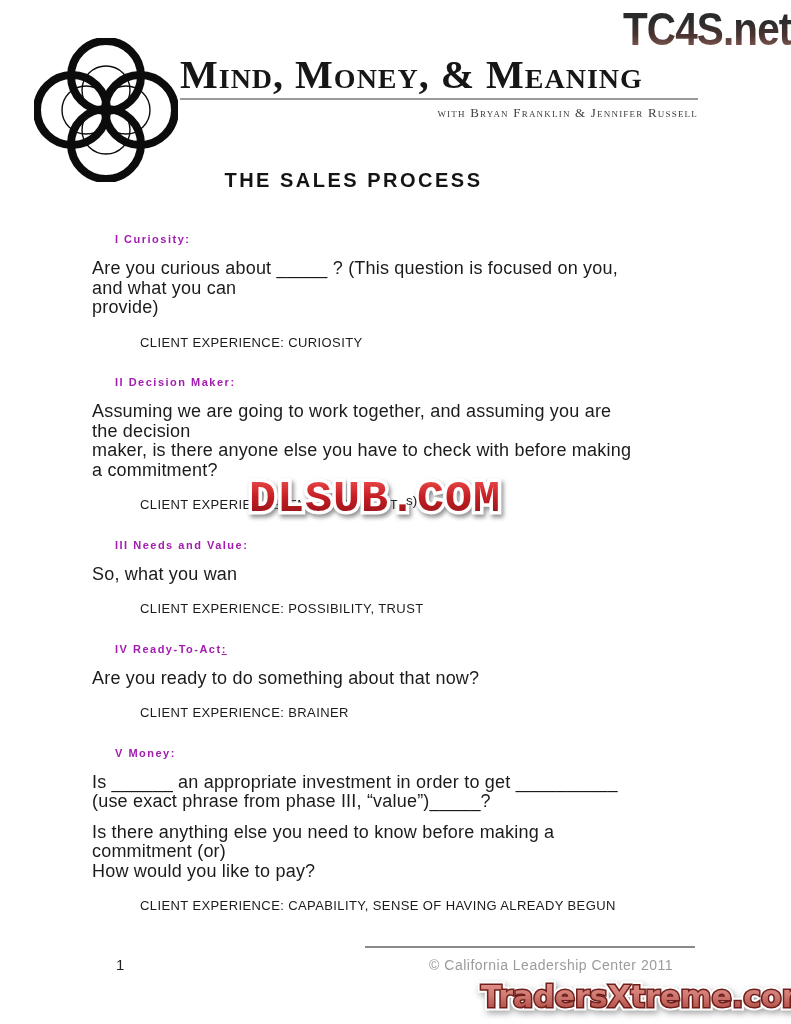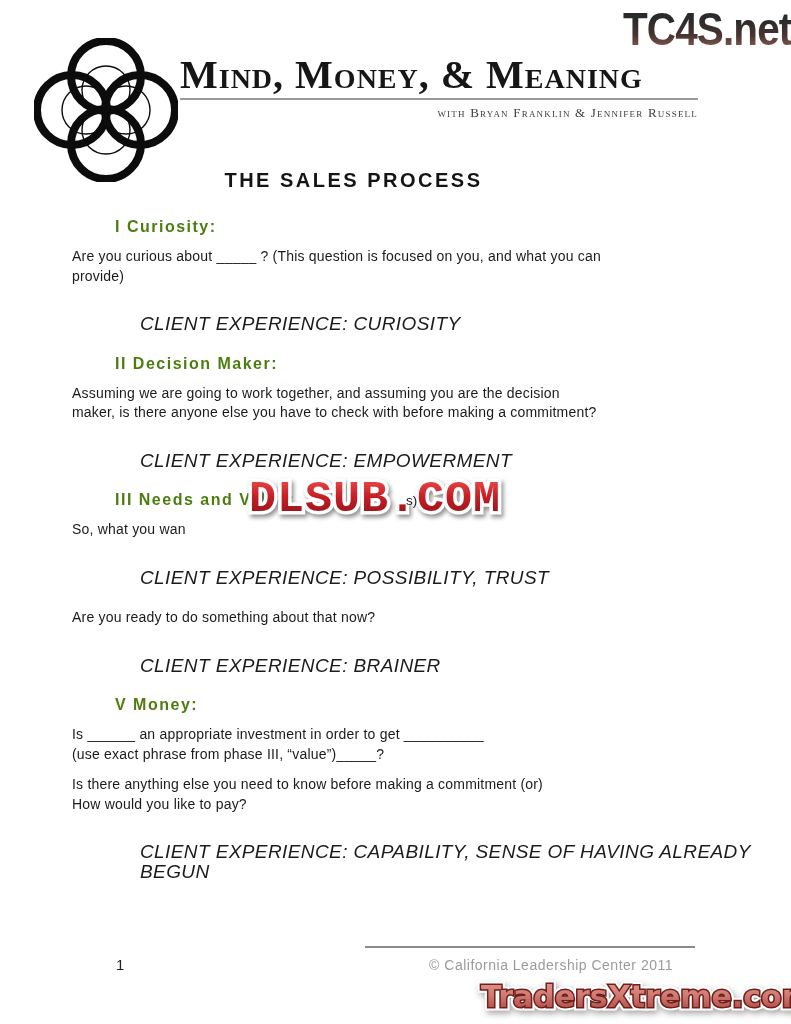--- a/index.html
+++ b/index.html
@@ -29,30 +29,30 @@
     font-variant:small-caps;font-size:13px;letter-spacing:1.2px;color:#3d3d3d;white-space:nowrap;
   }
   
   .page-title{
     position:absolute;top:169px;left:0;width:707px;text-align:center;
     font-weight:bold;font-size:20px;letter-spacing:2.5px;color:#141414;
   }
   
   .content{position:absolute;top:218px;left:0;width:791px;}
   .sec-head{
-    margin:0 0 0 115px;font-size:16px;font-weight:bold;letter-spacing:1.5px;
-    color:#4d7c0f;line-height:18px;white-space:nowrap;
+    margin:12px 0 0 115px;font-size:11px;font-weight:bold;letter-spacing:1.5px;
+    color:#a21caf;line-height:18px;white-space:nowrap;
   }
   .sec-head .u{text-decoration:underline;}
   .sec-body{
-    margin:11px 0 0 72px;width:545px;font-size:14px;line-height:19.5px;
+    margin:11px 0 0 92px;width:545px;font-size:18px;line-height:19.5px;
     color:var(--ink,#1b1b1b);white-space:pre-line;letter-spacing:0.2px;
   }
   .sec-client{
-    margin:28px 0 21px 140px;font-size:19px;line-height:19.5px;font-style:italic;
+    margin:15px 0 21px 140px;font-size:13px;line-height:19.5px;
     letter-spacing:0.4px;color:var(--ink,#1b1b1b);
   }
   
   .wm-dlsub{position:absolute;top:477px;left:249px;z-index:5;line-height:1;}
   .wm-dlsub span{
     font-family:Liberation Mono, monospace;font-weight:bold;font-size:45px;
     letter-spacing:1px;white-space:nowrap;display:block;
   }
   .wm-dlsub .back{
     color:#fff;-webkit-text-stroke:7px #fff;
@@ -131,20 +131,21 @@
     <p class="sec-client">CLIENT EXPERIENCE: EMPOWERMENT</p>
   </div>
 
   <div>
     <h2 class="sec-head"><span>III Needs and Value</span><span>:</span></h2>
     <p class="sec-body">So, what you wan</p>
     <p class="sec-client">CLIENT EXPERIENCE: POSSIBILITY, TRUST</p>
   </div>
 
   <div>
+    <h2 class="sec-head"><span>IV Ready-To-Act</span><span class="u">:</span></h2>
     <p class="sec-body">Are you ready to do something about that now?</p>
     <p class="sec-client">CLIENT EXPERIENCE: BRAINER</p>
   </div>
 
   <div>
     <h2 class="sec-head"><span>V Money</span><span>:</span></h2>
     <p class="sec-body">Is ______ an appropriate investment in order to get __________
 (use exact phrase from phase III, “value”)_____?</p>
   </div>
 

